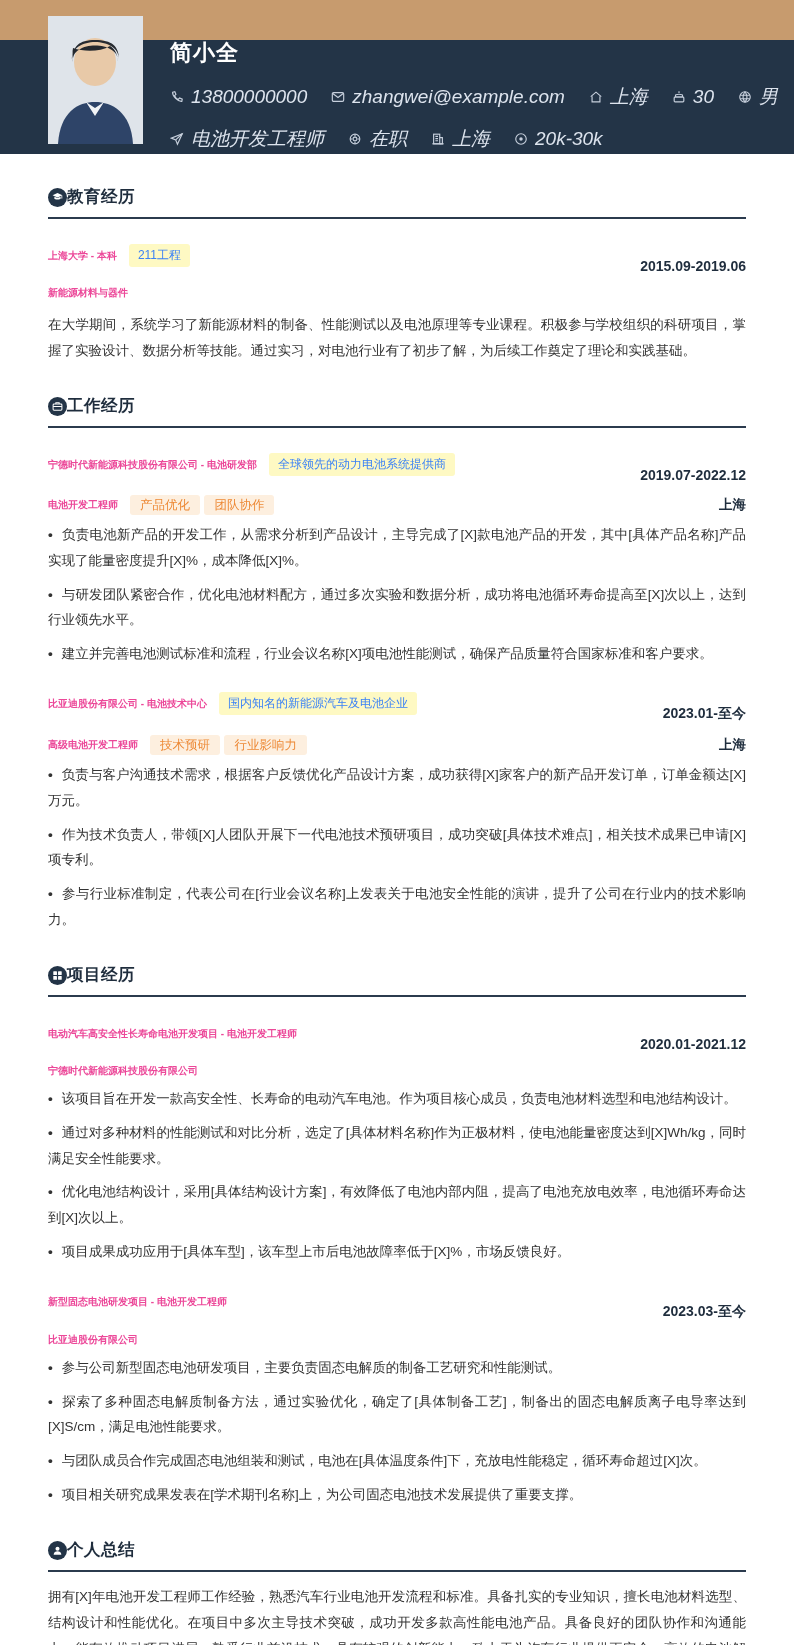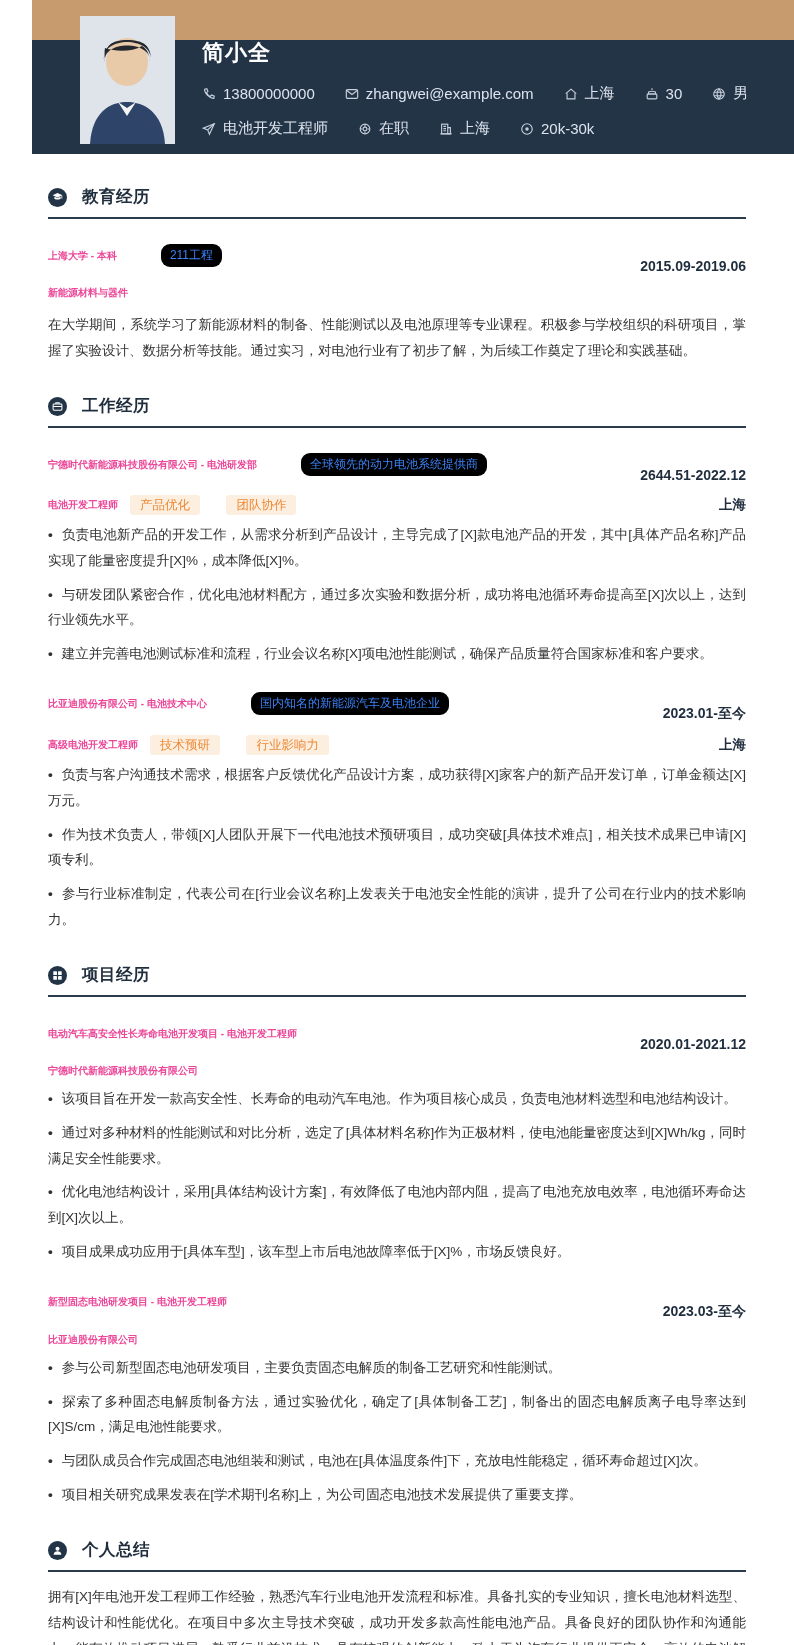--- a/index.html
+++ b/index.html
@@ -1,47 +1,47 @@
 <!DOCTYPE html>
 <html><head>
 <meta charset="utf-8">
 <style>
   html,body{margin:0;padding:0;background:#fff;}
   body{font-family:"Liberation Sans","DejaVu Sans",sans-serif;color:#333;}
   .page{width:794px;min-height:1645px;margin:0 auto;background:#fff;position:relative;}
 
   
-  .hdr{position:relative;margin-left:32px;}
+  .hdr{position:relative;}
   .hdr-strip{height:40px;background:#C79B6E;}
   .hdr-navy{height:114px;background:#233447;}
   .avatar{position:absolute;left:48px;top:16px;width:95px;height:128px;overflow:hidden;background:#dfe4ea;}
   .avatar svg{display:block;width:100%;height:100%;}
   .hdr-info{position:absolute;left:170px;top:38px;color:#e6ebf2;}
   .name{font-size:22px;font-weight:bold;color:#ffffff;letter-spacing:1px;}
-  .crow{display:flex;align-items:center;gap:30px;font-size:15px;margin-top:16px;color:#dde4ee;}
+  .crow{display:flex;align-items:center;gap:24px;font-size:19px;margin-top:16px;color:#dde4ee;font-style:italic;}
   .citem{display:inline-flex;align-items:center;gap:7px;white-space:nowrap;}
   .cicon{display:inline-flex;width:14px;height:14px;color:#c7d0dd;}
   .cicon svg{width:14px;height:14px;}
 
   
   .content{padding:0 48px 40px 48px;}
   .section{margin-top:32px;}
-  .sec-head{display:flex;align-items:center;gap:15px;padding-bottom:9px;border-bottom:2px solid #2b3b4e;}
+  .sec-head{display:flex;align-items:center;gap:0;padding-bottom:9px;border-bottom:2px solid #2b3b4e;}
   .sec-badge{width:19px;height:19px;border-radius:50%;background:#233447;display:inline-flex;align-items:center;justify-content:center;flex:0 0 auto;}
   .sec-badge svg{width:11px;height:11px;color:#fff;}
   .sec-title{font-size:16.5px;font-weight:bold;color:#1f2d3d;letter-spacing:0.5px;}
 
   .entry{margin-top:18px;}
   .erow{display:flex;align-items:center;gap:12px;}
   .erow .grow{flex:1;}
   .etitle{font-size:10px;font-weight:bold;color:#ec4899;}
   .edate{font-size:14px;font-weight:bold;color:#1f2d3d;white-space:nowrap;margin-top:21px;}
   .eloc{font-size:13.5px;font-weight:bold;color:#1f2d3d;white-space:nowrap;}
-  .badge-blue{font-size:12px;color:#3b82f6;background:#000000;padding:3px 9px;border-radius:9px;white-space:nowrap;margin-left:32px;}
-  .tag-orange{font-size:12.5px;color:#ed8936;background:#fdefdf;padding:3px 10px;border-radius:3px;margin-right:22px;white-space:nowrap;}
+  .badge-blue{font-size:12px;color:#3b82f6;background:#fef9c3;padding:3px 9px;border-radius:3px;white-space:nowrap;}
+  .tag-orange{font-size:12.5px;color:#ed8936;background:#fdefdf;padding:3px 10px;border-radius:3px;margin-right:0;white-space:nowrap;}
   .sub{margin-top:12px;}
   .para{font-size:13.5px;line-height:1.9;color:#333;margin-top:12px;text-align:justify;}
   .bullets{margin-top:6px;}
   .bullet{font-size:13.5px;line-height:1.9;color:#333;margin-top:8px;text-align:justify;}
   .bullet .dot{font-weight:bold;margin-right:9px;color:#333;}
 </style>
 </head>
 <body>
 
 <div class="page">
@@ -193,21 +193,21 @@
             </svg>
         </span>
         <span class="sec-title">工作经历</span>
       </div>
 
       <div class="entry">
         <div class="erow">
           <span class="etitle">宁德时代新能源科技股份有限公司 - 电池研发部</span>
           <span class="badge-blue">全球领先的动力电池系统提供商</span>
           <span class="grow"></span>
-          <span class="edate">2644.51-2022.12</span>
+          <span class="edate">2019.07-2022.12</span>
         </div>
         <div class="erow sub">
           <span class="etitle">电池开发工程师</span>
           <span>
             <span class="tag-orange">产品优化</span>
             <span class="tag-orange">团队协作</span>
           </span>
           <span class="grow"></span>
           <span class="eloc">上海</span>
         </div>

